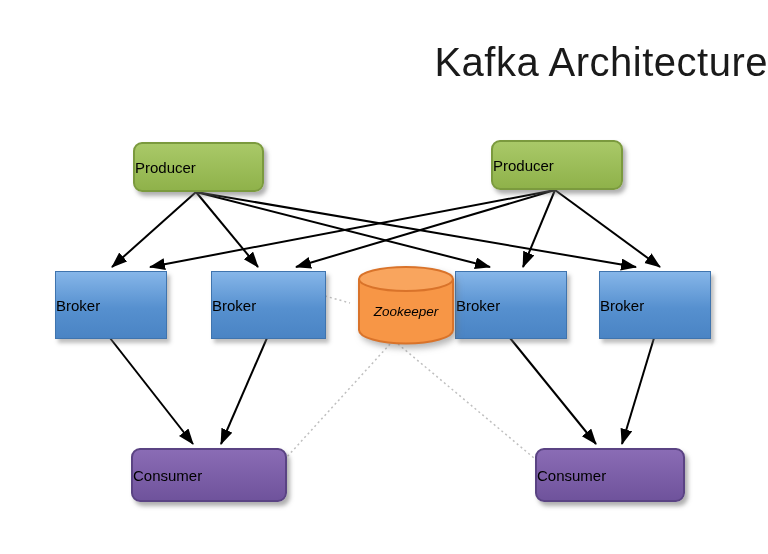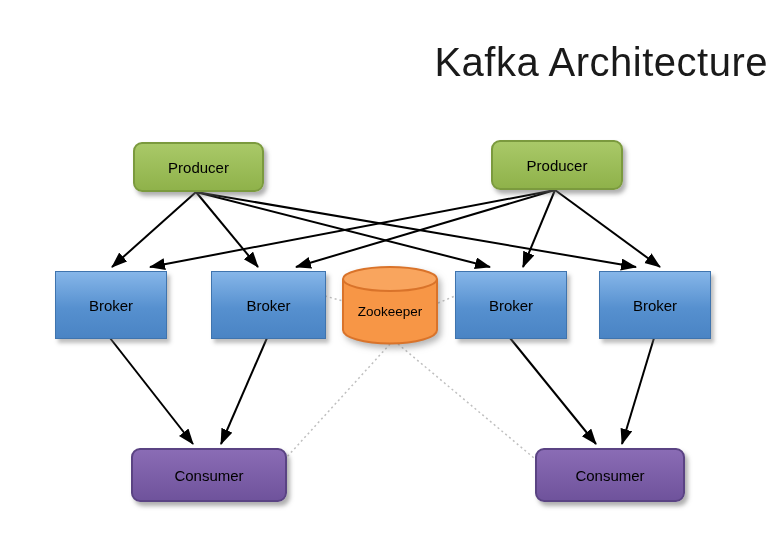--- a/index.html
+++ b/index.html
@@ -30,21 +30,21 @@
     position: absolute;
     top: 0;
     left: 0;
     z-index: 1;
   }
   .node {
     position: absolute;
     z-index: 2;
     display: flex;
     align-items: center;
-    justify-content: center;
+    justify-content: flex-start;
     font-size: 15px;
     color: #000000;
   }
   .producer {
     background: linear-gradient(180deg, #a9c968 0%, #8fb24a 100%);
     border: 2px solid #7b9a3e;
     border-radius: 9px;
     box-shadow: 3px 4px 4px rgba(110,110,110,0.55);
   }
   .broker {
@@ -60,22 +60,23 @@
   }
   .producer-1 { left: 133px; top: 142px; width: 127px; height: 46px; }
   .producer-2 { left: 491px; top: 140px; width: 128px; height: 46px; }
   .broker-1   { left: 55px;  top: 271px; width: 110px; height: 66px; }
   .broker-2   { left: 211px; top: 271px; width: 113px; height: 66px; }
   .broker-3   { left: 455px; top: 271px; width: 110px; height: 66px; }
   .broker-4   { left: 599px; top: 271px; width: 110px; height: 66px; }
   .consumer-1 { left: 131px; top: 448px; width: 152px; height: 50px; }
   .consumer-2 { left: 535px; top: 448px; width: 146px; height: 50px; }
   .zookeeper {
-    left: 340px; top: 263px; width: 100px; height: 84px;
+    left: 356px; top: 263px; width: 100px; height: 84px;
     background: transparent;
+    font-style: italic;
   }
   .zookeeper svg {
     filter: drop-shadow(3px 4px 3px rgba(110,110,110,0.5));
   }
   .zk-label {
     font-family: "Liberation Sans", sans-serif;
     font-size: 13.5px;
     fill: #000000;
   }
 </style>

